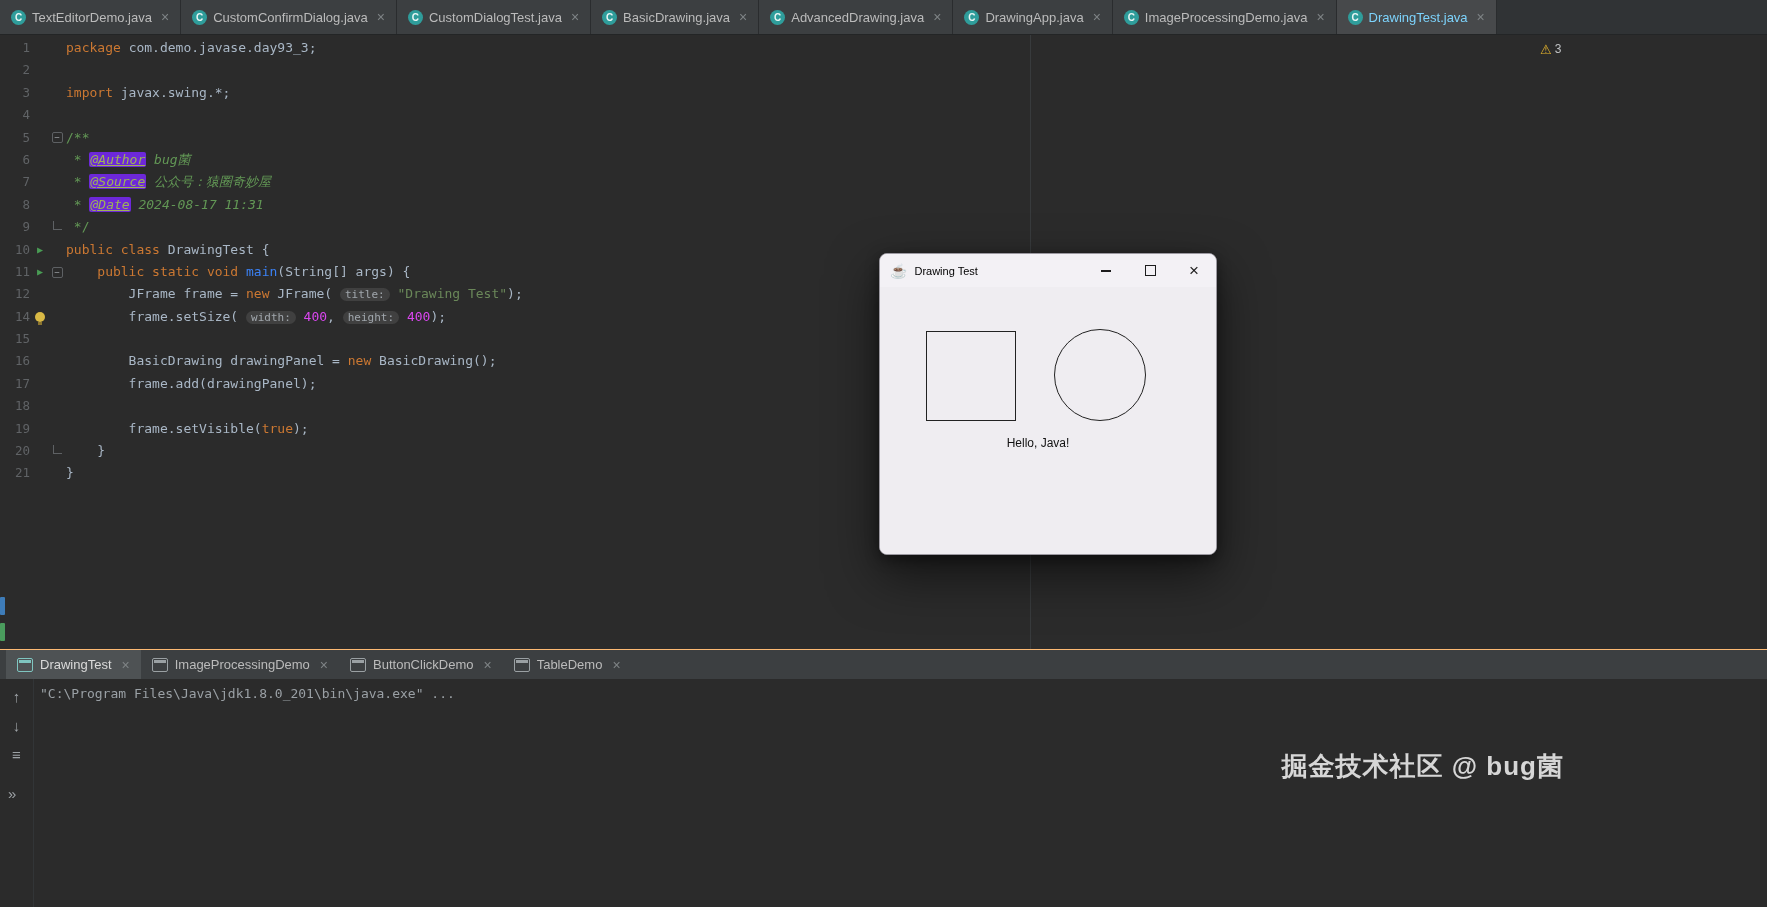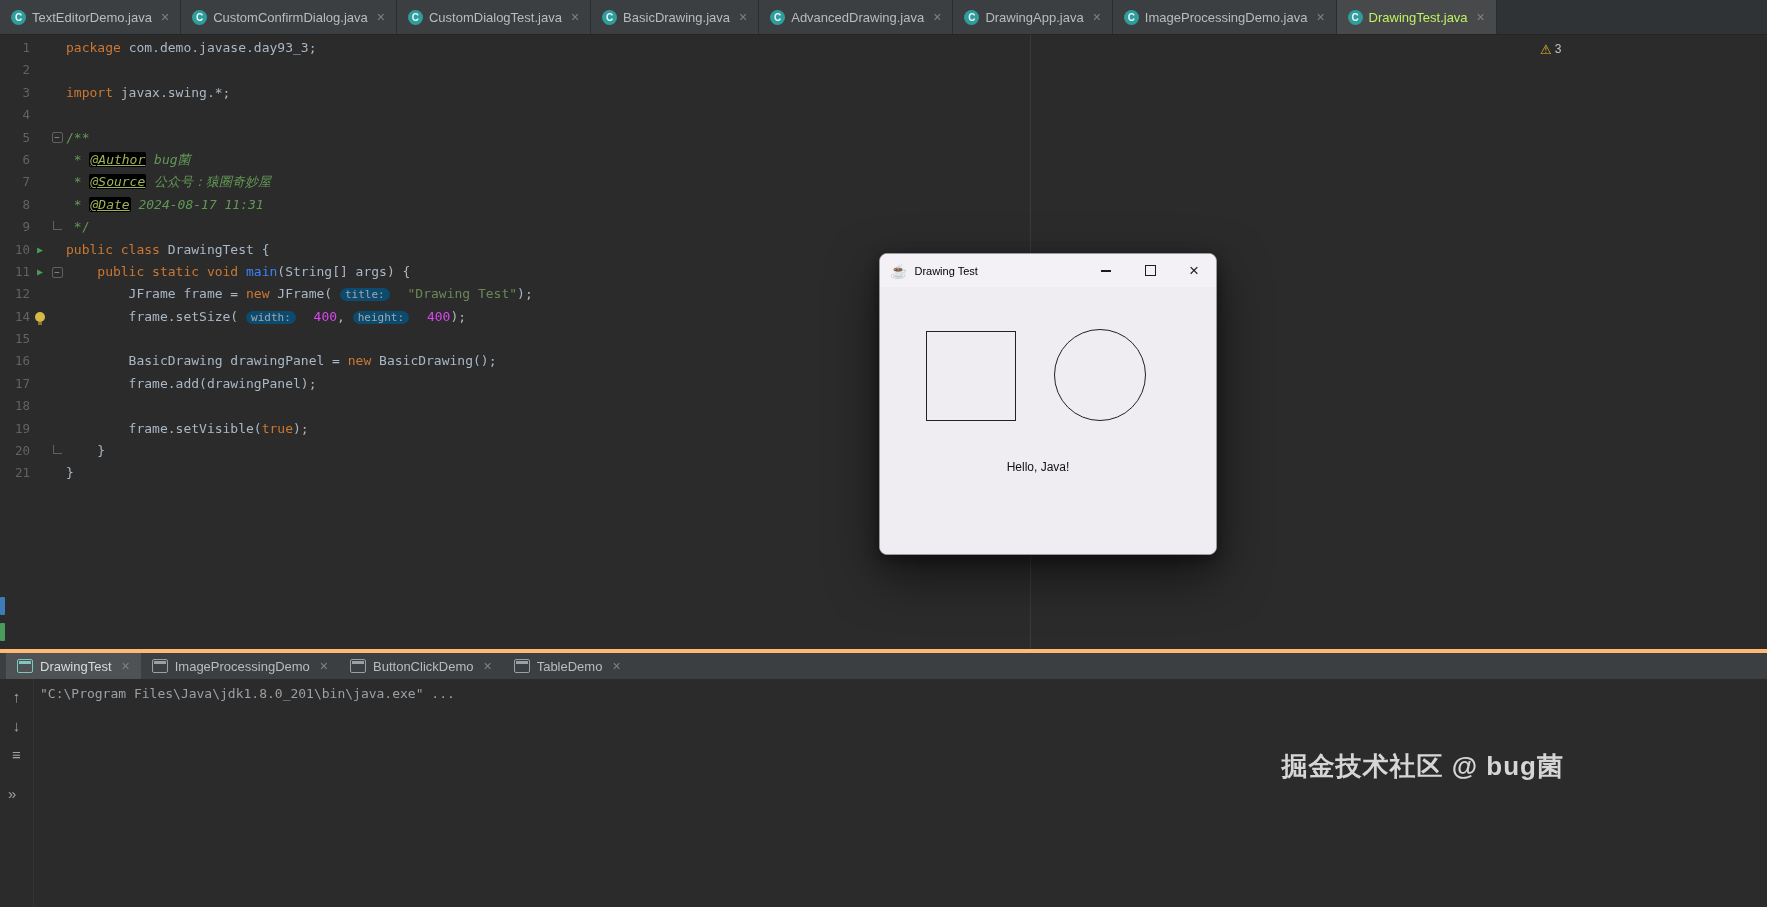--- a/index.html
+++ b/index.html
@@ -5,21 +5,21 @@
   html,body{margin:0;padding:0;}
   body{width:1767px;height:907px;overflow:hidden;position:relative;background:#2b2b2b;
        font-family:"Liberation Sans",sans-serif;}
 
   
   .tabbar{position:absolute;top:0;left:0;width:1767px;height:35px;background:#303335;
           display:flex;align-items:stretch;border-bottom:1px solid #232526;box-sizing:border-box;}
   .etab{display:flex;align-items:center;gap:6px;padding:0 11px;background:#3c3f41;
         border-right:1px solid #2a2c2e;font-size:13px;color:#bbbbbb;cursor:pointer;white-space:nowrap;}
   .etab.active{background:#47494b;}
-  .etab.vnew .tlabel{color:#bef264;text-align:right;}
+  .etab.vnew .tlabel{color:#7dd3fc;text-align:right;}
   .cicon{width:15px;height:15px;border-radius:50%;background:#2f9d9b;color:#eaf6f5;font-size:10px;
          font-weight:bold;display:flex;align-items:center;justify-content:center;flex:none;}
   .tclose{color:#7f8486;font-size:14px;margin-left:3px;}
 
   
   .editor{position:absolute;top:35px;left:0;width:1767px;height:614px;background:#2b2b2b;overflow:hidden;}
   .code{position:absolute;top:2px;left:0;}
   .crow{display:flex;height:22.4px;line-height:22.4px;font-family:"DejaVu Sans Mono",monospace;font-size:13px;}
   .ln{width:30px;text-align:right;color:#606366;font-size:12.5px;flex:none;}
   .gicon{width:20px;flex:none;display:flex;align-items:center;justify-content:center;}
@@ -31,36 +31,36 @@
   .foldbox{width:11px;height:11px;border:1px solid #5e6164;color:#9b9fa3;font-size:9px;line-height:9px;
            display:flex;align-items:center;justify-content:center;border-radius:2px;box-sizing:border-box;}
   .foldend{width:8px;height:8px;border-left:1px solid #5e6164;border-bottom:1px solid #5e6164;margin-top:-4px;}
 
   .tok-k{color:#cc7832;}
   .tok-p{color:#a9b7c6;}
   .tok-s{color:#6a8759;}
   .tok-num{color:#d946ef;}
   .tok-c{color:#629755;}
   .tok-ci{color:#629755;font-style:italic;}
-  .tok-ct{color:#9fb357;font-style:italic;text-decoration:underline;background:#000000;border-radius:2px;padding:0 1px;}
+  .tok-ct{color:#9fb357;font-style:italic;text-decoration:underline;background:#6d28d9;border-radius:2px;padding:0 1px;}
   .tok-m{color:#3b82f6;}
   .tok-const{color:#9876aa;font-style:italic;}
-  .tok-hint{background:#0c4a6e;color:#a0a6ac;border-radius:7px;padding:0 5px;font-size:11px;margin-right:10px;}
+  .tok-hint{background:#404040;color:#a0a6ac;border-radius:7px;padding:0 5px;font-size:11px;margin-right:0;}
 
   .wrap-guide{position:absolute;left:1030px;top:0;width:1px;height:100%;background:#383b3d;}
   .inspections{position:absolute;left:1540px;top:7px;display:flex;gap:3px;align-items:center;cursor:pointer;}
   .warn-tri{color:#e8b62c;font-size:13px;line-height:1;}
   .warn-count{color:#bfc1c3;font-size:12px;}
   .stripe-mark{position:absolute;left:0;width:5px;height:18px;border-radius:1px;}
   .m1{top:562px;background:#3e7cb8;}
   .m2{top:588px;background:#4a9c5d;}
 
   
   .runheader{position:absolute;top:649px;left:0;width:1767px;height:30px;background:#3c3f41;
-             border-top:4px solid #fdba74;box-sizing:border-box;display:flex;text-align:center;}
+             border-top:1px solid #fdba74;box-sizing:border-box;display:flex;text-align:center;}
   .runtabs{display:flex;align-items:stretch;padding-left:6px;}
   .rtab{display:flex;align-items:center;gap:7px;padding:0 11px;font-size:13px;color:#bbbbbb;cursor:pointer;white-space:nowrap;}
   .rtab.active{background:#4e5254;color:#dadada;}
   .rticon{width:14px;height:12px;border:1px solid #9aa0a3;border-radius:2px;position:relative;flex:none;}
   .rticon::after{content:'';position:absolute;left:1px;right:1px;top:1px;height:3px;background:#9aa0a3;}
   .rticon.act{border-color:#7fc5c0;}
   .rticon.act::after{background:#7fc5c0;}
 
   .runbody{position:absolute;top:679px;left:0;width:1767px;height:228px;background:#2b2b2b;}
   .ctoolbar{position:absolute;left:0;top:0;width:34px;height:100%;display:flex;flex-direction:column;
@@ -77,21 +77,21 @@
   .stitle{height:33px;display:flex;align-items:center;padding-left:10px;background:#f3f1f5;}
   .sicon{font-size:14px;color:#7a4a22;margin-right:7px;}
   .stext{font-size:11px;color:#000000;}
   .wbtns{margin-left:auto;display:flex;height:100%;}
   .wbtn{width:44px;height:100%;display:flex;align-items:center;justify-content:center;font-size:17px;color:#1c1c1c;cursor:pointer;}
   .minbar{width:10px;height:2px;background:#1c1c1c;}
   .maxbox{width:9px;height:9px;border:1.2px solid #1c1c1c;}
   .scontent{position:relative;height:268px;background:#efedf1;}
   .drect{position:absolute;left:46px;top:44px;width:90px;height:90px;border:1px solid #222;box-sizing:border-box;}
   .dcirc{position:absolute;left:174px;top:42px;width:92px;height:92px;border:1px solid #222;border-radius:50%;box-sizing:border-box;}
-  .dtext{position:absolute;left:108px;top:173px;width:100px;text-align:center;font-size:12px;color:#111;}
+  .dtext{position:absolute;left:108px;top:149px;width:100px;text-align:center;font-size:12px;color:#111;}
 </style>
 </head>
 <body>
 
 <div class="app">
 
   <div class="tabbar">
       <div class="etab">
         <span class="cicon">C</span>
         <span class="tlabel">TextEditorDemo.java</span>

